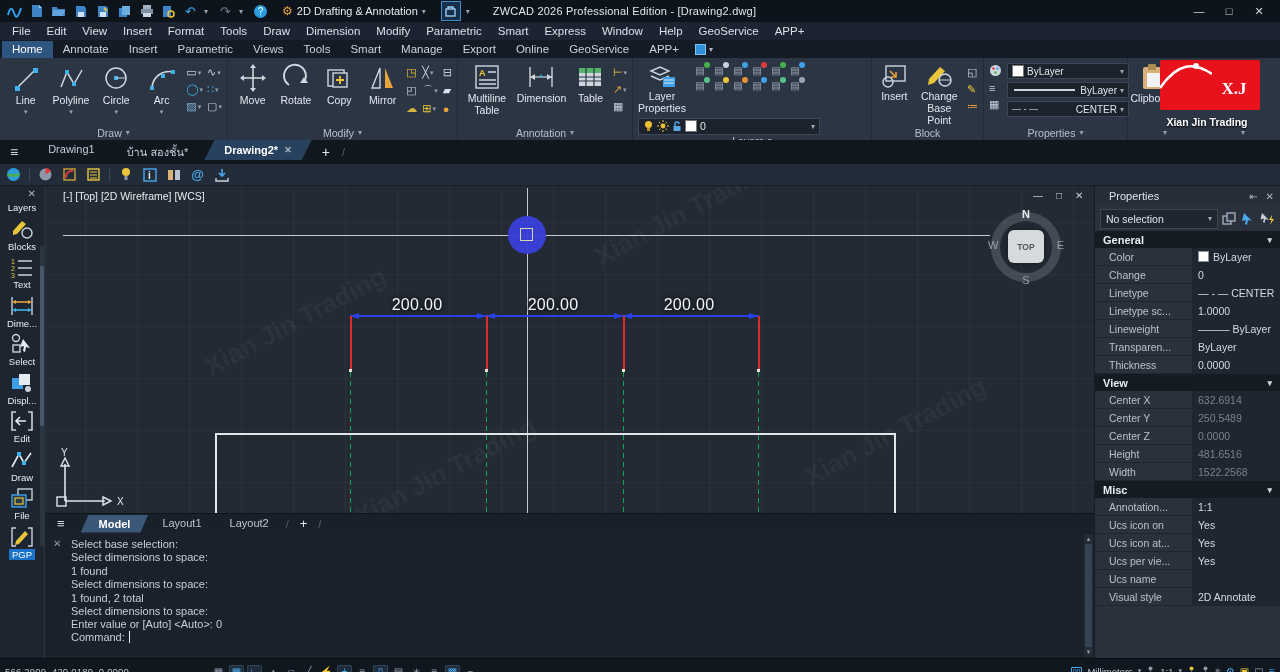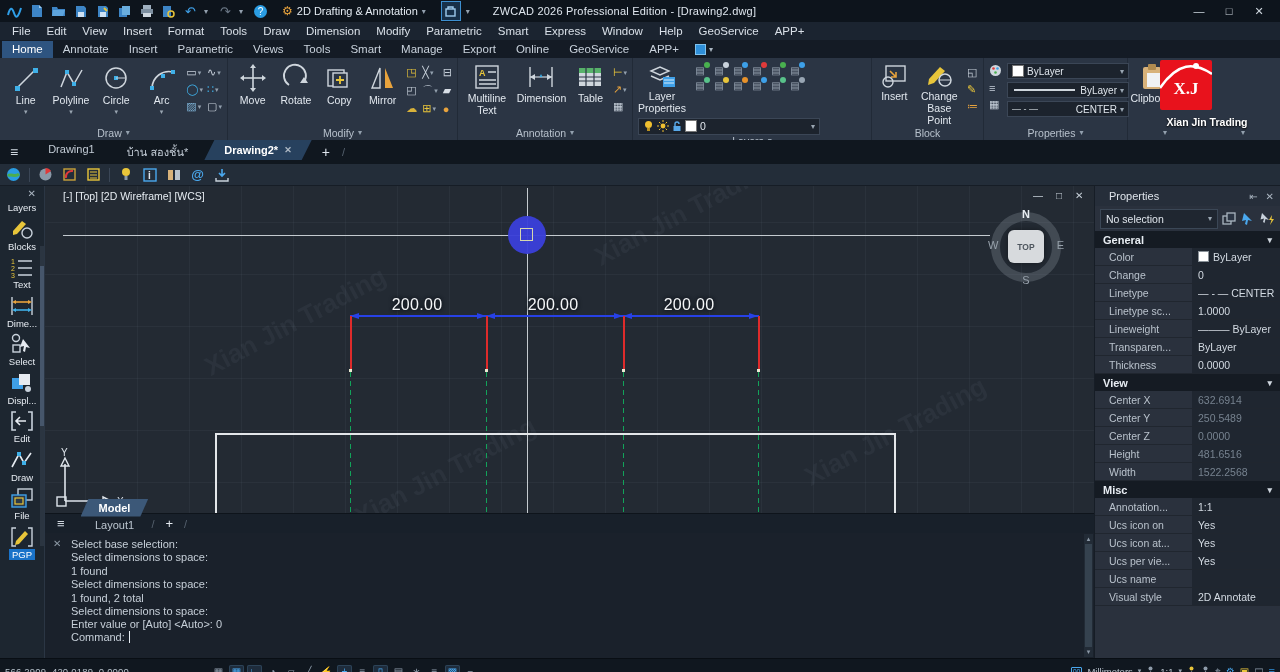--- a/index.html
+++ b/index.html
@@ -48,21 +48,21 @@
   .lyr i{position:absolute;right:-2px;top:-2px;width:6px;height:6px;border-radius:50%;}
   .lyrgrid{display:grid;grid-template-columns:repeat(6,17px);gap:2px 2px;}
   .layercombo{display:flex;align-items:center;gap:3px;background:#1c232d;border:1px solid #3b4656;height:17px;padding:0 4px;margin-top:3px;width:182px;box-sizing:border-box;}
   .layercombo .cur{font-size:10.5px;color:#dfe5ec;flex:1;}
   .layercombo .c{font-size:8px;color:#9aa6b2;}
   .sw{width:10px;height:10px;background:#fff;border:1px solid #777;}
   .proprow{display:flex;align-items:center;gap:3px;background:#1c232d;border:1px solid #3b4656;height:16px;width:122px;padding:0 4px;box-sizing:border-box;margin-bottom:3px;}
   .proprow .txt{font-size:10px;color:#dfe5ec;flex:1;text-align:right;}
   .proprow .c{font-size:8px;color:#9aa6b2;}
   .lwline{flex:1;height:2px;background:#cfd6dd;margin:0 2px;}
-  .xjlogo{position:absolute;left:32px;top:2px;width:52px;height:50px;background:#e8121c;border-radius:2px;z-index:5;display:flex;align-items:center;justify-content:center;}
+  .xjlogo{position:absolute;left:32px;top:2px;width:52px;height:50px;background:#e8121c;border-radius:2px;z-index:5;display:flex;align-items:center;justify-content:center;padding-left:48px;}
   .xjlogo .xj{font-family:"Liberation Serif",serif;font-weight:bold;color:#fff;font-size:17px;margin-top:8px;}
   .brand{position:absolute;left:14px;top:58px;width:130px;text-align:center;font-size:10.5px;font-weight:bold;color:#fff;text-shadow:0 1px 2px #000;z-index:6;}
 
   
   .doctabs{position:absolute;left:0;top:140px;width:1280px;height:24px;background:#10171f;display:flex;align-items:center;padding-left:6px;box-sizing:border-box;}
   .doctabs .burger{color:#cfd7df;font-size:14px;margin:0 14px 0 4px;}
   .dtab{display:flex;align-items:center;gap:6px;padding:3px 16px;font-size:11px;color:#c3ccd6;position:relative;}
   .dtab.active{background:#27415e;clip-path:polygon(10px 0,100% 0,calc(100% - 10px) 100%,0 100%);color:#fff;font-weight:bold;padding:4px 20px;}
   .dtab .x{font-size:9px;color:#aeb9c4;}
   .dsep{color:#55616e;font-size:11px;padding:0 2px;}
@@ -425,21 +425,21 @@
     </div>
 
     <div class="panel" style="width:175px;">
       <div class="pbody">
         <span class="bigbtn" style="width:52px;">
           <svg width="28" height="28" viewBox="0 0 28 28">
               <rect x="3" y="3" width="22" height="22" fill="none" stroke="#cfd6dd" stroke-width="1.4"></rect>
               <text x="6" y="13" font-size="9" fill="#e8c53a" font-weight="bold">A</text>
               <path d="M15 9 h8 M6 17 h17 M6 21 h17" stroke="#cfd6dd" stroke-width="1.3"></path>
             </svg>
-          <span class="blabel">Multiline Text</span>
+          <span class="blabel">Multiline Table</span>
         </span>
         <span class="bigbtn" style="width:58px;">
           <svg width="30" height="28" viewBox="0 0 30 28">
               <line x1="4" y1="4" x2="4" y2="24" stroke="#cfd6dd" stroke-width="1.4"></line>
               <line x1="26" y1="4" x2="26" y2="24" stroke="#cfd6dd" stroke-width="1.4"></line>
               <line x1="4" y1="14" x2="26" y2="14" stroke="#cfd6dd" stroke-width="1.2"></line>
               <path d="M4 14 l5 -3 v6 z M26 14 l-5 -3 v6 z" fill="#cfd6dd"></path>
               <path d="M15 11 l1.5 3 -3 0 z" fill="#3fb0e8"></path>
             </svg>
           <span class="blabel">Dimension</span>
@@ -851,21 +851,21 @@
       <span class="n">N</span>
       <span class="s">S</span>
       <span class="w">W</span>
       <span class="e">E</span>
       <span class="top">TOP</span>
     </div>
   </div>
 
   <div class="laytabs">
     <span class="burger">≡</span>
-    <span style="display:flex;align-items:center;flex-direction:column;">
+    <span style="display:flex;">
         <span class="ltab active">Model</span>
         <span class="ltab">Layout1</span>
         <span class="ltab">Layout2</span>
       </span>
     <span class="lsep">/</span>
     <span class="lplus">+</span>
     <span class="lsep">/</span>
   </div>
 
   <div class="cmd">

